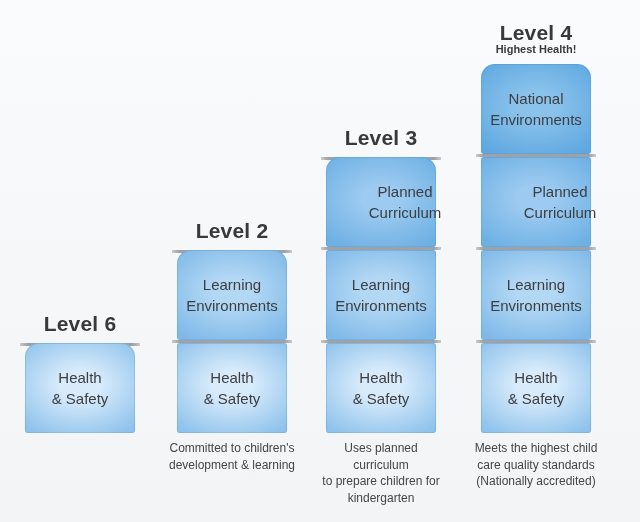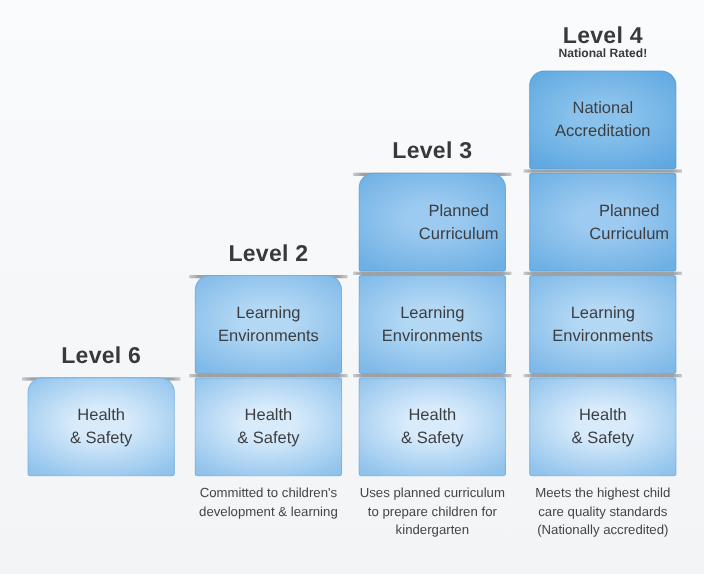--- a/index.html
+++ b/index.html
@@ -1,21 +1,21 @@
 <!DOCTYPE html>
 <html><head>
 <meta charset="utf-8">
 <style>
   html,body{margin:0;padding:0;}
   body{font-family:"Liberation Sans",sans-serif;}
   #canvas{
     position:relative;width:640px;height:522px;overflow:hidden;
     background:linear-gradient(180deg,#fafbfc 0%,#f6f7f9 55%,#f2f4f6 100%);
   }
-  .col{position:absolute;top:0;height:522px;width:134px;}
+  .col{position:absolute;top:0;height:522px;width:110px;}
   .c1{left:25px;}  .c2{left:177px;}  .c3{left:326px;}  .c4{left:481px;}
 
   .title{
     position:absolute;left:-10px;right:-10px;text-align:center;
     font-size:21px;font-weight:600;color:#39393b;letter-spacing:.2px;
   }
   .c1 .title{top:312px;} .c2 .title{top:219px;} .c3 .title{top:126px;} .c4 .title{top:21px;}
   .subtitle{
     position:absolute;top:43px;left:-10px;right:-10px;text-align:center;
     font-size:11px;font-weight:bold;color:#3a3a3c;
@@ -115,27 +115,27 @@
         </div>
       </div>
     </div>
     <div class="caption">Uses planned curriculum
 to prepare children for
 kindergarten</div>
   </div>
 
   <div class="col c4">
     <div class="title">Level 4</div>
-    <div class="subtitle">National Rated!</div>
+    <div class="subtitle">Highest Health!</div>
     <div class="stack">
       <div class="bw first nosep">
 
         <div class="block national">
           <span class="blabel">National
-Accreditation</span>
+Environments</span>
         </div>
       </div>
       <div class="bw">
         <div class="sep"></div>
         <div class="block planned">
           <span class="blabel">Planned
 Curriculum</span>
         </div>
       </div>
       <div class="bw">

